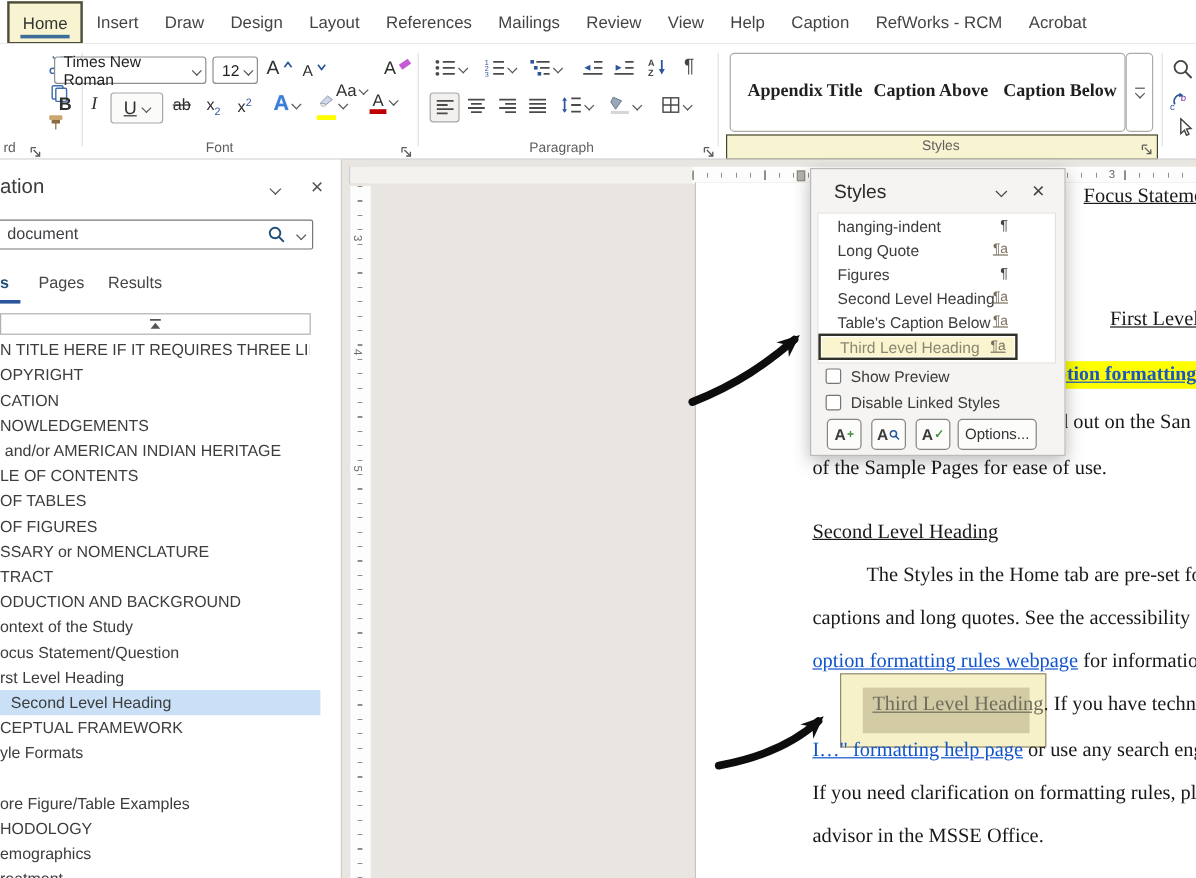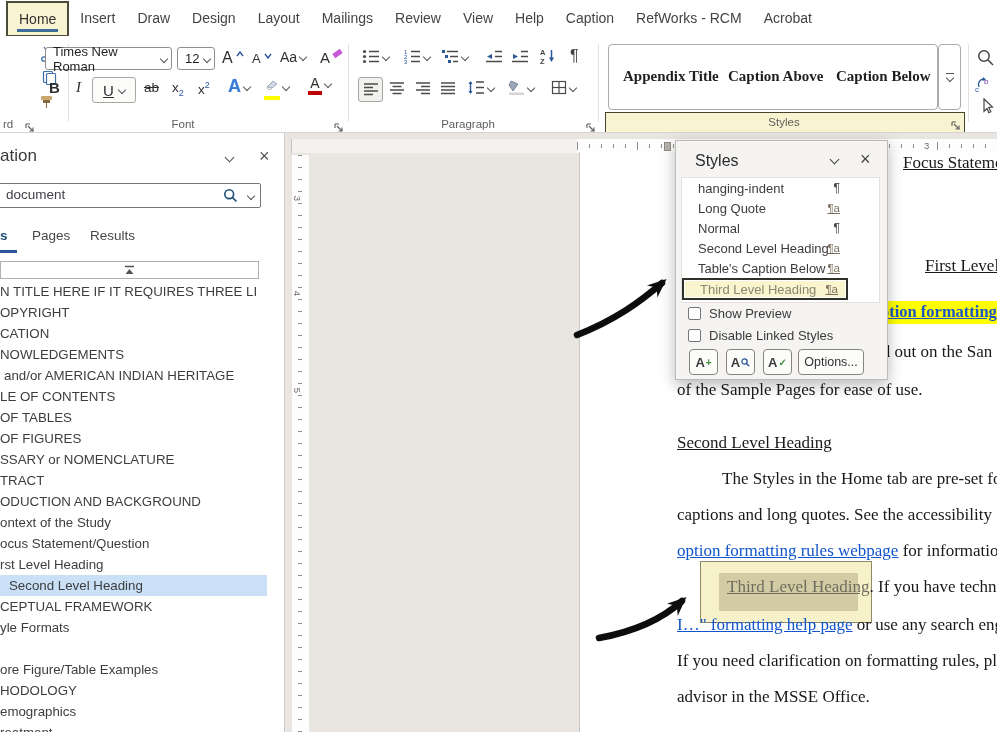--- a/index.html
+++ b/index.html
@@ -91,20 +91,21 @@
 
   <div class="tabrow">
     <div class="tab tab-home">
       <span>Home</span>
       <span class="hl-under"></span>
     </div>
     <div class="tab">Insert</div>
     <div class="tab">Draw</div>
     <div class="tab">Design</div>
     <div class="tab">Layout</div>
+    <div class="tab">References</div>
     <div class="tab">Mailings</div>
     <div class="tab">Review</div>
     <div class="tab">View</div>
     <div class="tab">Help</div>
     <div class="tab">Caption</div>
     <div class="tab">RefWorks - RCM</div>
     <div class="tab">Acrobat</div>
   </div>
 
   <div class="ribbon">
@@ -161,21 +162,21 @@
         <svg width="8" height="6" style="margin-bottom:8px">
           <path d="M1 5 L4 1 L7 5" stroke="#2b579a" fill="none" stroke-width="1.4"></path>
         </svg>
     </div>
     <div class="ibtn" style="left:252px;top:15px">
       <span class="fglyph" style="font-size:13px">A</span>
         <svg width="8" height="6" style="margin-bottom:6px">
           <path d="M1 1 L4 5 L7 1" stroke="#2b579a" fill="none" stroke-width="1.4"></path>
         </svg>
     </div>
-    <div class="ibtn" style="left:280px;top:13px">
+    <div class="ibtn" style="left:280px;top:31px">
       <span class="fglyph" style="font-size:14px">Aa</span>
         <span class="cv sm"></span>
     </div>
     <div class="ibtn" style="left:320px;top:13px">
       <span class="fglyph" style="font-size:15px">A</span>
       <span style="width:9px;height:5px;background:#c65ad6;transform:rotate(-35deg);display:inline-block;margin-bottom:8px"></span>
     </div>
 
     <div class="ibtn" style="left:49px;top:43px">
         <span class="fglyph" style="font-weight:bold">B</span>
@@ -532,21 +533,21 @@
       <div class="slist">
         <div class="srow" style="top:0">
           <span>hanging-indent</span>
             <span class="mark">¶</span>
         </div>
         <div class="srow" style="top:20px">
           <span>Long Quote</span>
             <span class="mark linked">¶a</span>
         </div>
         <div class="srow" style="top:40px">
-          <span>Normal</span>
+          <span>Figures</span>
             <span class="mark">¶</span>
         </div>
         <div class="srow" style="top:60px">
           <span>Second Level Heading</span>
             <span class="mark linked">¶a</span>
         </div>
         <div class="srow" style="top:80px">
           <span>Table's Caption Below</span>
             <span class="mark linked">¶a</span>
         </div>

